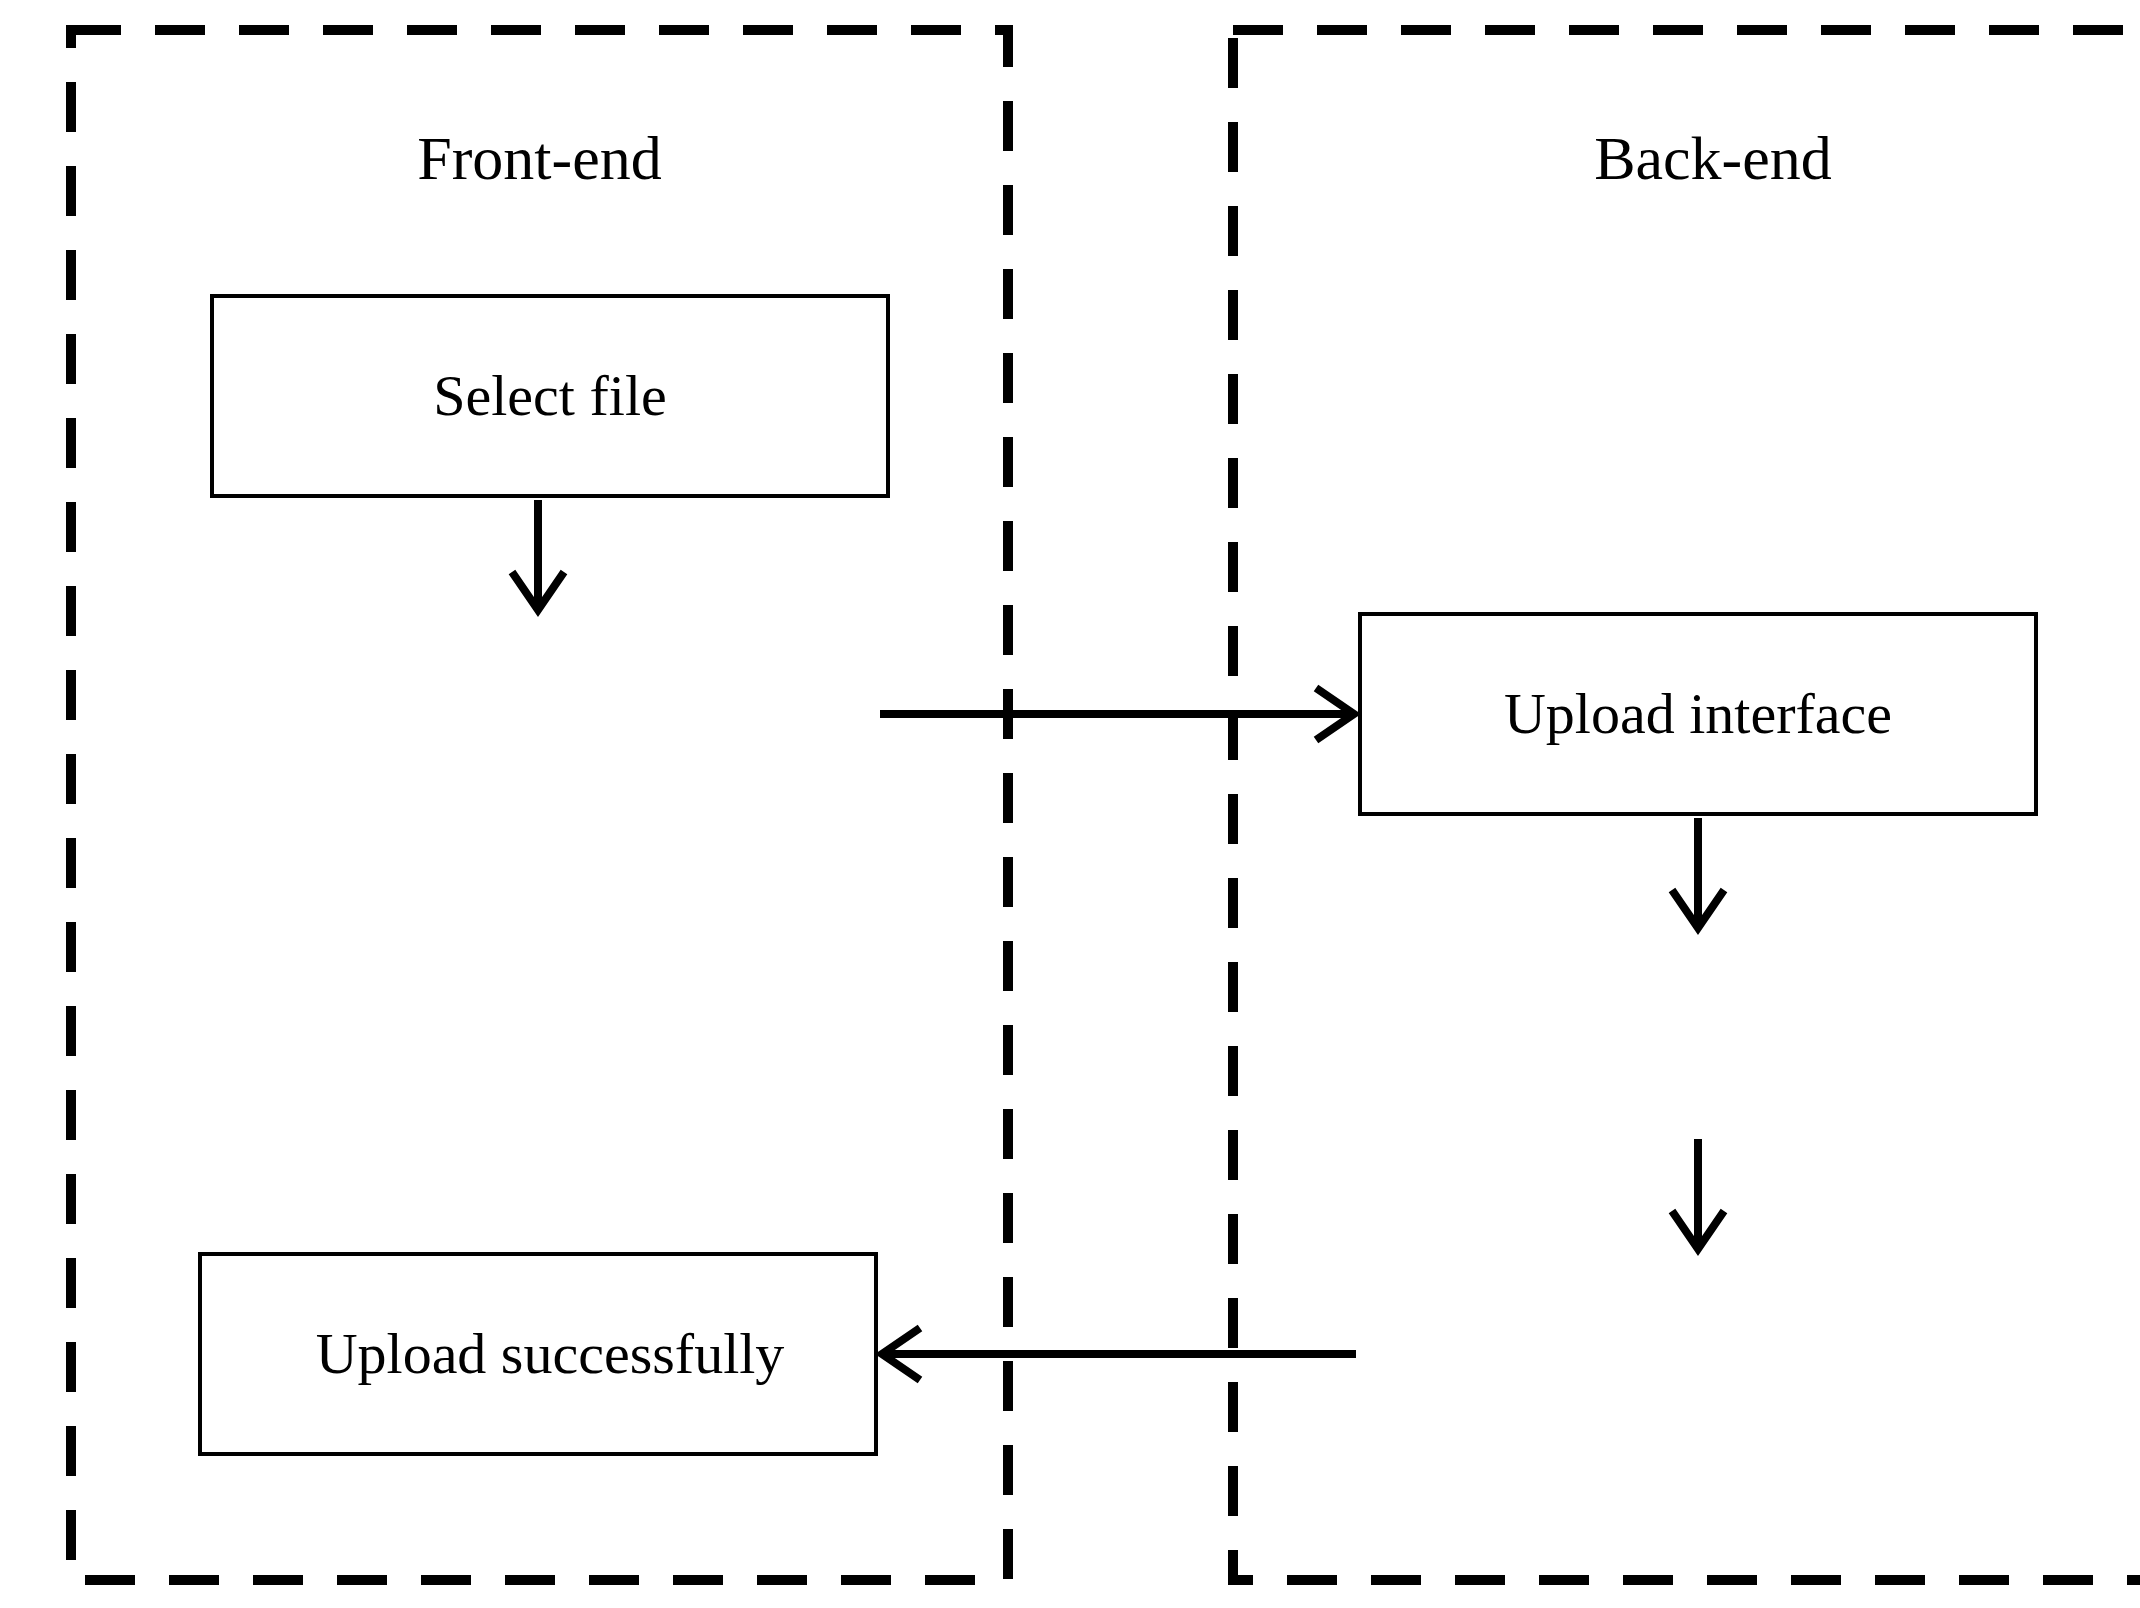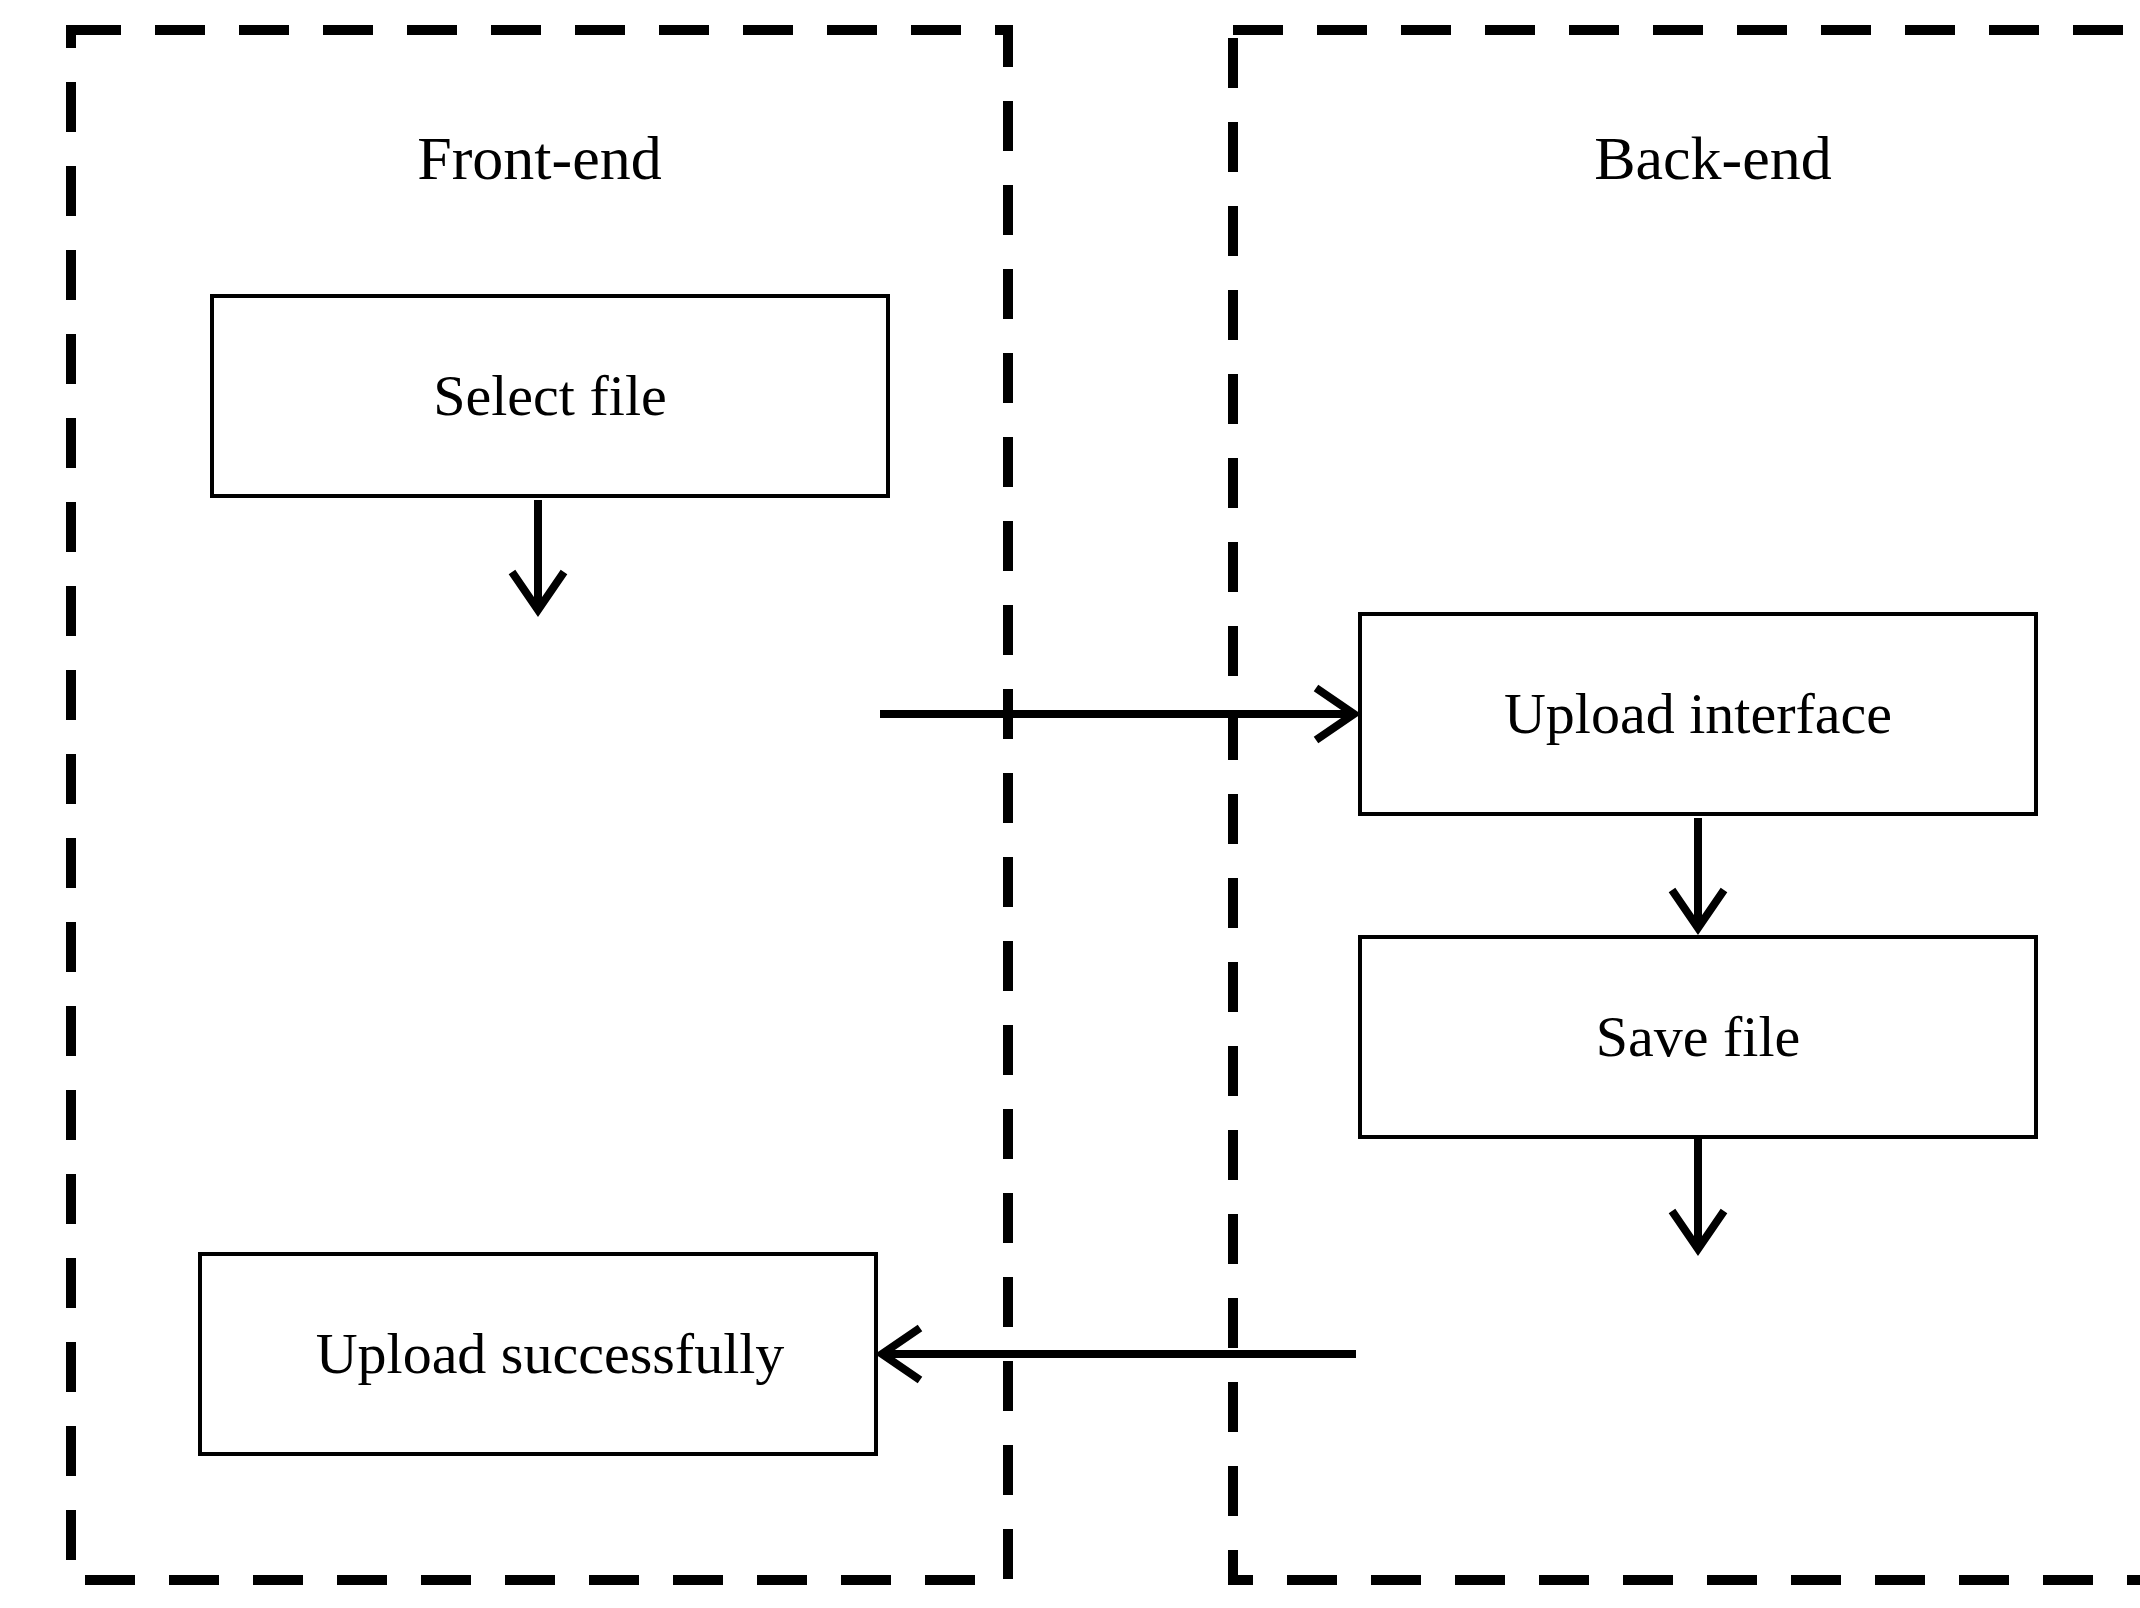--- a/index.html
+++ b/index.html
@@ -94,22 +94,19 @@
 
   <div class="node" style="left:172px; top:294px;">
     <span class="node-label">Select file</span>
   </div>
 
 
   <div class="node" style="left:1320px; top:612px;justify-content:center;">
     <span class="node-label">Upload interface</span>
   </div>
 
-  <div class="node" style="left:1320px; top:935px;">
-    <span class="node-label">Save file</span>
-  </div>
 
 
   <div class="node" style="left:160px; top:1252px;padding-left:24px;">
     <span class="node-label">Upload successfully</span>
   </div>
 
 </div>
 
 </body></html>

